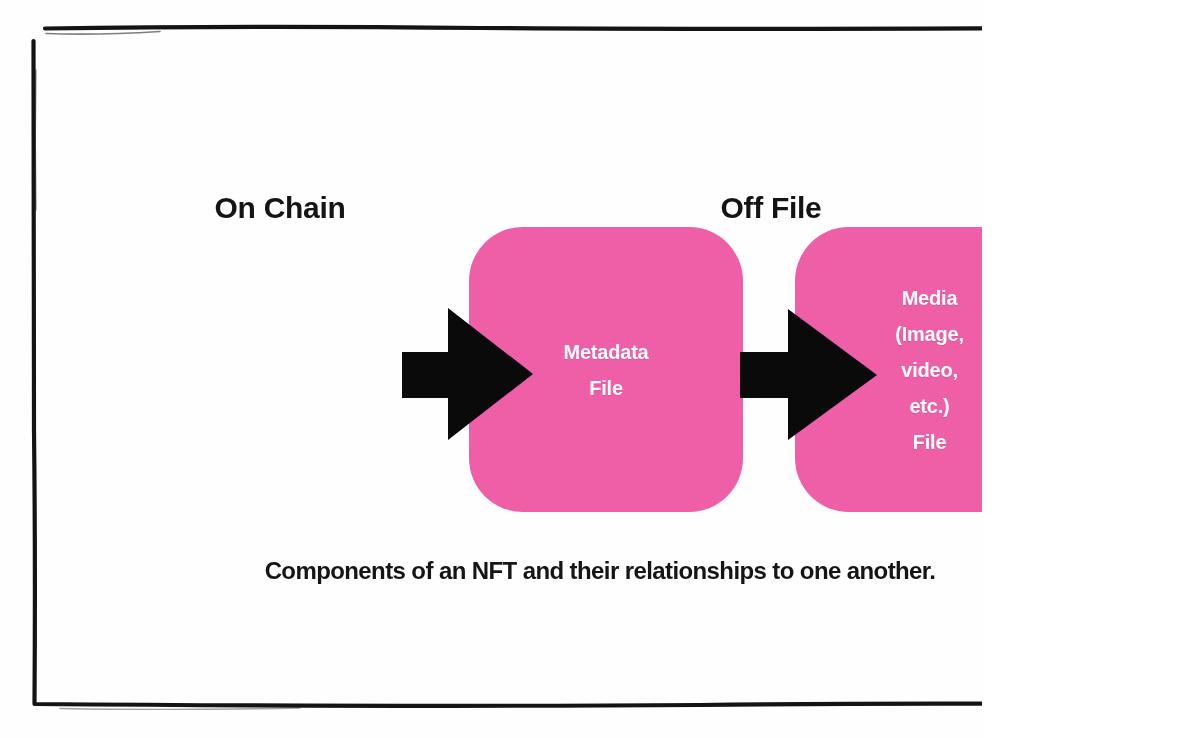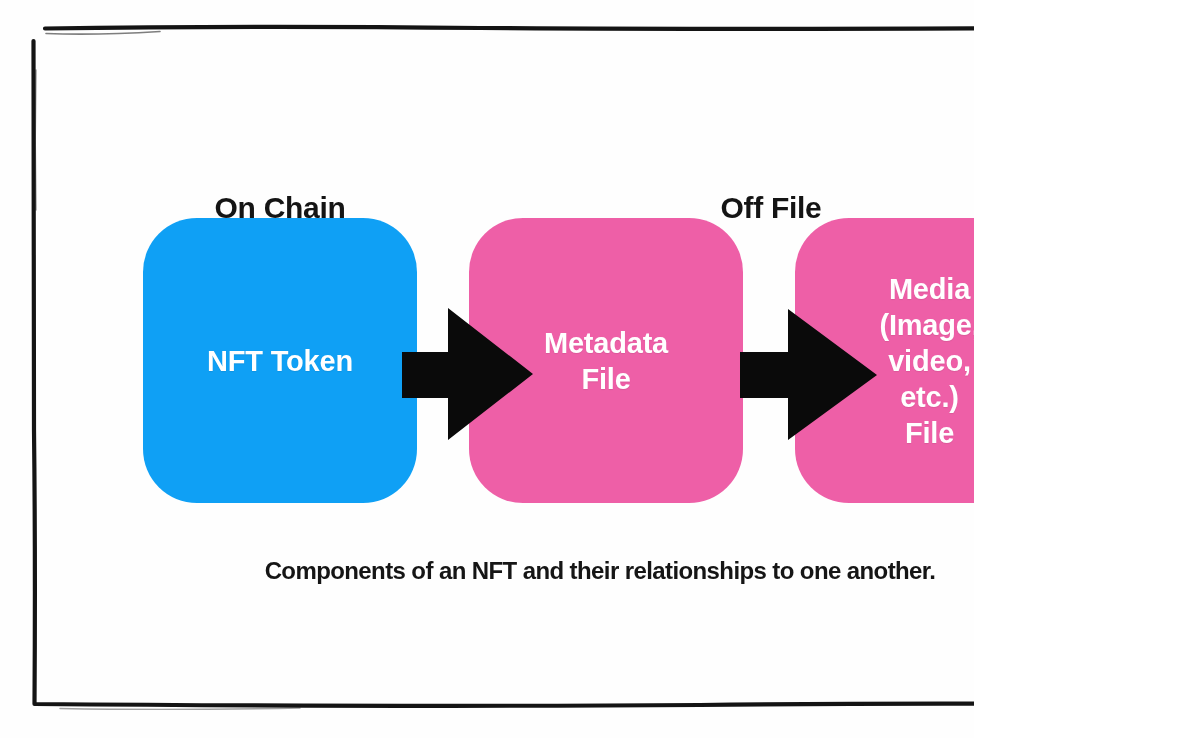--- a/index.html
+++ b/index.html
@@ -7,20 +7,21 @@
     padding: 0;
     background: #ffffff;
     font-family: "Liberation Sans", "DejaVu Sans", sans-serif;
   }
   .stage {
     position: relative;
     width: 974px;
     height: 738px;
     background: #fefefe;
     overflow: hidden;
+    padding-left: 8px;
   }
   .frame-svg, .arrow-svg {
     position: absolute;
     left: 0;
     top: 0;
     width: 1200px;
     height: 738px;
     pointer-events: none;
   }
   .section-label {
@@ -30,29 +31,29 @@
     text-align: center;
     font-size: 30px;
     font-weight: bold;
     color: #141414;
     letter-spacing: -0.3px;
   }
   #onchain-label { left: 170px; }
   #offchain-label { left: 661px; }
   .node {
     position: absolute;
-    top: 218px;
+    top: 227px;
     height: 285px;
     border-radius: 54px;
     display: flex;
     align-items: center;
     justify-content: center;
     text-align: center;
     color: #ffffff;
-    font-size: 29px;
+    font-size: 20px;
     font-weight: bold;
     line-height: 36px;
     letter-spacing: -0.2px;
   }
   .node-label {
     white-space: pre-line;
     text-shadow: 0 1px 1px rgba(0,0,0,0.08);
   }
   #node-0 { left: 143px; width: 274px; }
   #node-1 { left: 469px; width: 274px; }
@@ -90,23 +91,20 @@
       <path class="frame-sketch" stroke-width="1.6" opacity="0.55" d="M 46,33.5 Q 95,35.5 160,31.5" stroke="#141414"></path>
       <path class="frame-sketch" stroke-width="1.4" opacity="0.45" d="M 36,70 Q 34.5,140 36,210" stroke="#141414"></path>
       <path class="frame-sketch" stroke-width="1.4" opacity="0.4" d="M 60,708.5 Q 170,710.5 300,708" stroke="#141414"></path>
       <path class="frame-sketch" stroke-width="1.4" opacity="0.4" d="M 1168,520 Q 1169.5,590 1168.5,660" stroke="#141414"></path>
     </g>
   </svg>
 
   <div class="section-label" id="onchain-label">On Chain</div>
   <div class="section-label" id="offchain-label">Off File</div>
 
-  <div class="node" id="node-0" style="background: rgb(15, 160, 245); color: rgb(255, 255, 255);">
-    <span class="node-label">NFT Token</span>
-  </div>
   <div class="node" id="node-1" style="background: rgb(238, 95, 167); color: rgb(255, 255, 255);">
     <span class="node-label">Metadata
 File</span>
   </div>
   <div class="node" id="node-2" style="background: rgb(238, 95, 167); color: rgb(255, 255, 255);">
     <span class="node-label">Media
 (Image,
 video,
 etc.)
 File</span>

